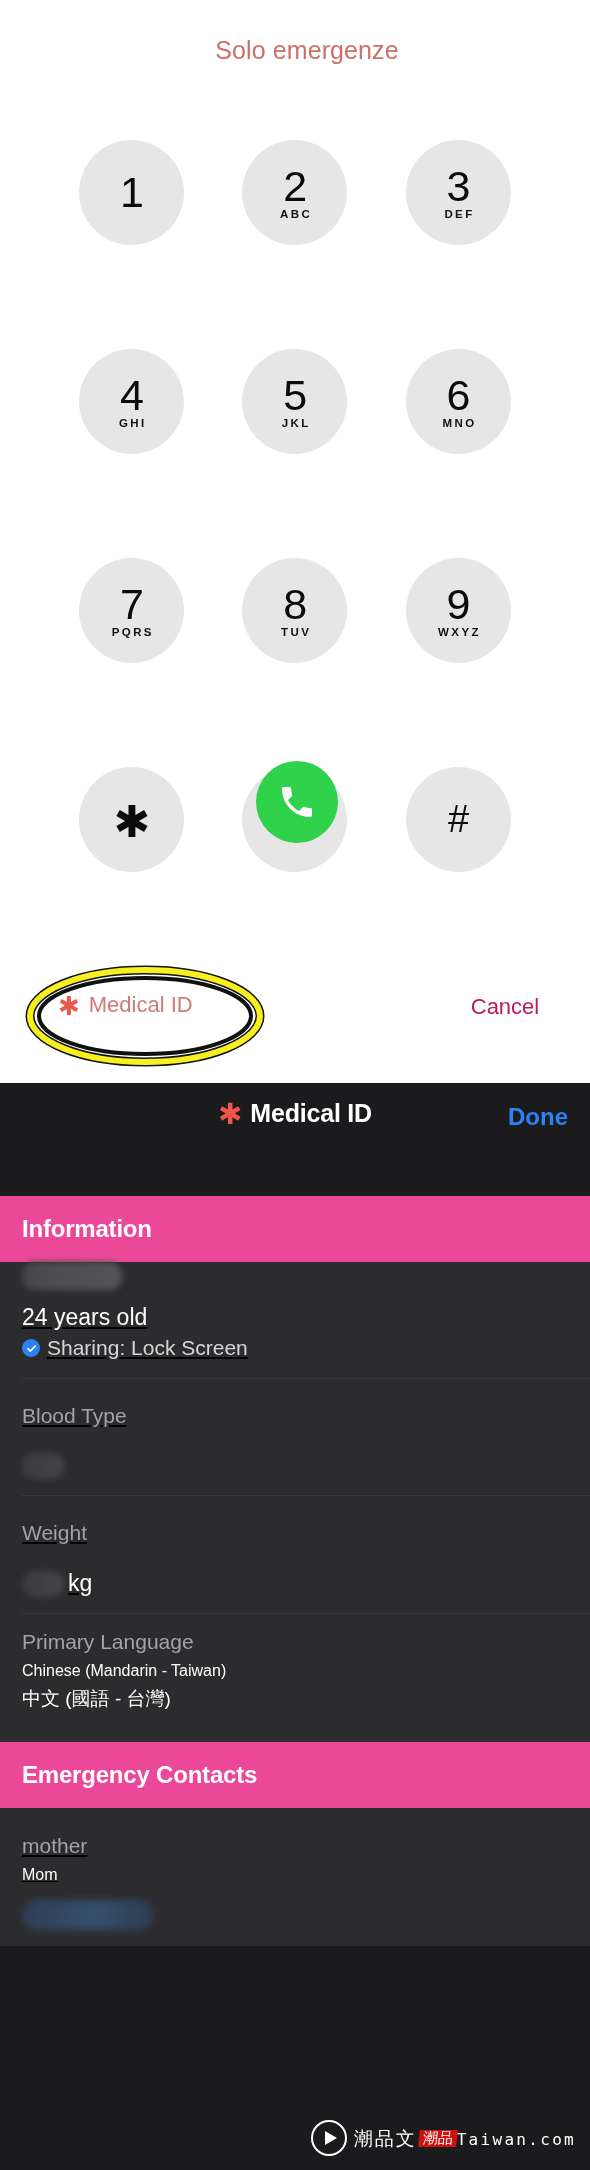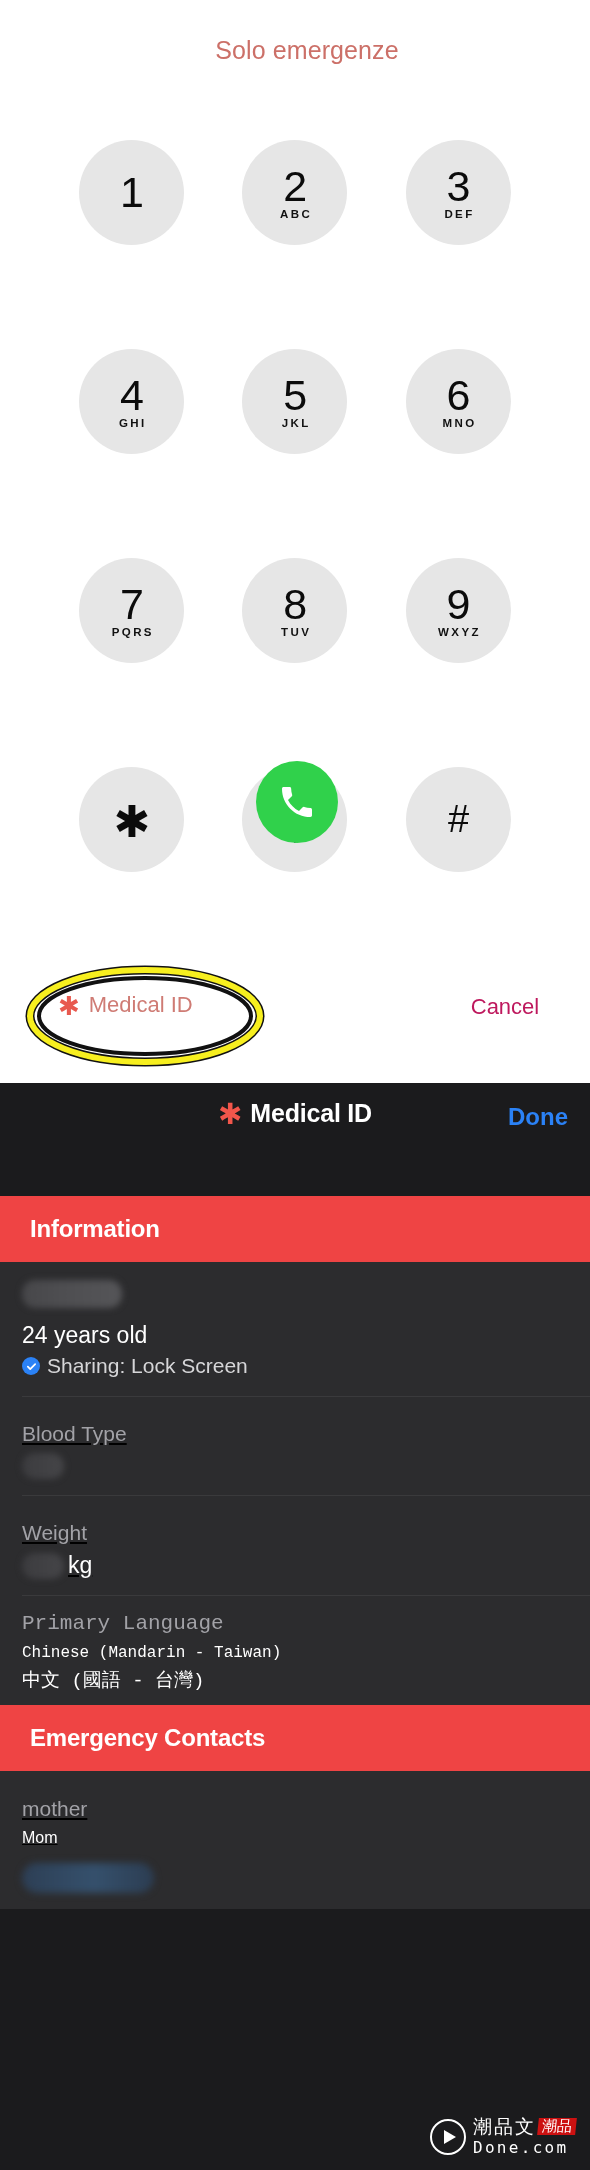--- a/index.html
+++ b/index.html
@@ -107,38 +107,38 @@
   }
   .sheet-title .ttxt {
     color:#ffffff; font-size:25px; font-weight:700; letter-spacing:-.2px;
   }
   .done-btn {
     position:absolute; right:22px; top:20px;
     color:#2b82f6; font-size:24px; font-weight:700; cursor:pointer;
   }
 
   .section-head {
-    height:66px; background:#ef4444;
-    display:flex; align-items:center; padding-left:30px;
+    height:66px; background:#ec4899;
+    display:flex; align-items:center; padding-left:22px;
   }
   .section-head span {
     color:#ffffff; font-size:24px; font-weight:700; letter-spacing:-.2px;
   }
 
   .group { background:#2c2c2e; }
   .row { position:relative; padding:0 22px; }
   .row + .row::before {
     content:""; position:absolute; left:22px; right:0; top:0;
     height:1px; background:#3a3a3c;
   }
   .lbl { color:#a2a2a7; font-size:21px; line-height:28px; }
   .val { color:#ffffff; font-size:16px; line-height:30px; }
   .val-sub { color:#ffffff; font-size:19px; line-height:26px; }
 
-  .row-name { padding-top:18px; padding-bottom:18px; }
+  .row-name { padding-bottom:18px;text-decoration:underline; }
   .blur-name {
     width:100px; height:28px; border-radius:13px;
     background:linear-gradient(90deg,#47474a 0%,#4e4e51 40%,#555558 100%);
     filter:blur(3px); margin-bottom:12px;
   }
   .age { color:#ffffff; font-size:23px; line-height:30px; }
   .sharing {
     display:flex; align-items:center; gap:7px; margin-top:4px;text-align:right;
   }
   .check {
@@ -148,24 +148,24 @@
   }
   .check svg { width:11px; height:11px; }
   .sharing-txt { color:#d6d6d8; font-size:21px; }
 
   .row-field { padding-top:24px; padding-bottom:16px;text-decoration:underline; }
   .blur-chip {
     width:42px; height:26px; border-radius:13px;
     background:linear-gradient(90deg,#3c3c3f 0%,#454548 100%);
     filter:blur(3px);
   }
-  .chip-line { display:flex; align-items:center; gap:4px; margin-top:5px; }
+  .chip-line { display:flex; align-items:center; gap:4px; margin-top:23px; }
   .unit { color:#ffffff; font-size:23px; }
 
-  .row-lang { padding-top:15px; padding-bottom:11px;font-family:Liberation Mono, monospace; }
+  .row-lang { padding-top:15px; padding-bottom:30px; }
 
   .blur-phone {
     width:132px; height:30px; border-radius:15px;
     background:linear-gradient(90deg,#2d3f55 0%,#35506c 55%,#2c3d52 100%);
     filter:blur(3.5px); margin-top:10px;
   }
 
   
   .watermark {
     position:absolute; right:14px; bottom:14px;
@@ -176,21 +176,21 @@
     width:36px; height:36px; border-radius:50%;
     border:2.5px solid #ffffff;
     display:flex; align-items:center; justify-content:center;
     flex:0 0 auto;
   }
   .wm-play .tri {
     width:0; height:0; border-left:12px solid #ffffff;
     border-top:7px solid transparent; border-bottom:7px solid transparent;
     margin-left:4px;
   }
-  .wm-text { display:flex; flex-direction:column; line-height:1; }
+  .wm-text { display:flex; flex-direction:row; line-height:1; }
   .wm-top { display:flex; align-items:center; gap:2px; }
   .wm-cn { color:#ffffff; font-size:19px; letter-spacing:2px;
            font-family:"DejaVu Sans",sans-serif; }
   .wm-stamp {
     background:#cc1111; color:#ffffff; font-size:15px;
     padding:1px 4px; transform:skewX(-6deg);
     font-family:"DejaVu Sans",sans-serif;
   }
   .wm-url {
     color:#ffffff; font-size:16px; letter-spacing:2.3px;
@@ -358,16 +358,16 @@
 
   <div class="watermark">
     <span class="wm-play">
       <span class="tri"></span>
     </span>
     <span class="wm-text">
       <span class="wm-top">
         <span class="wm-cn">潮品文</span>
         <span class="wm-stamp">潮品</span>
       </span>
-      <span class="wm-url">Done.com</span>
+      <span class="wm-url">Taiwan.com</span>
     </span>
   </div>
 </div>
 
 </body></html>

